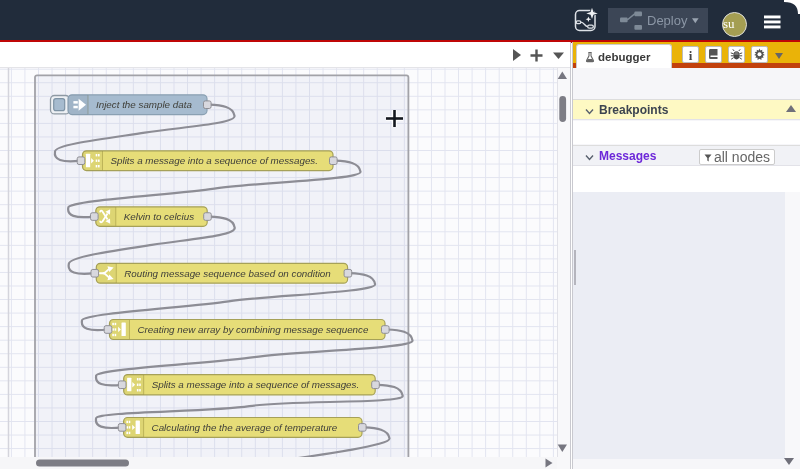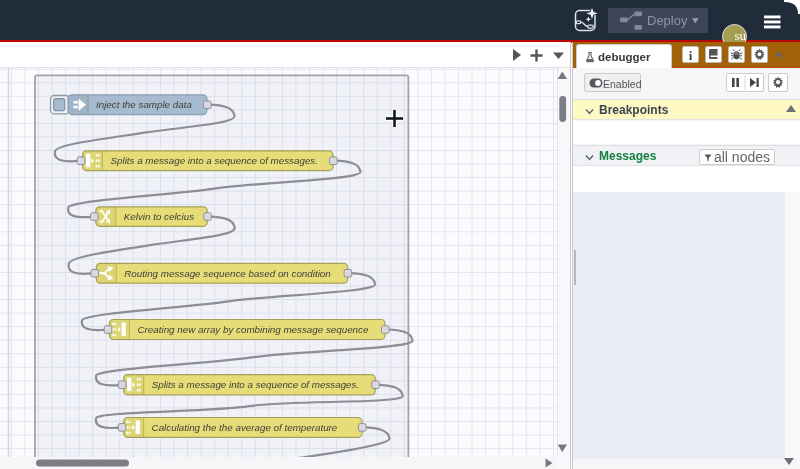--- a/index.html
+++ b/index.html
@@ -21,21 +21,21 @@
    <g fill="#7e8a97">
           <rect x="12" y="9.5" width="7.6" height="4.8" rx="1"></rect>
           <rect x="26.4" y="3.4" width="7.6" height="4.8" rx="1"></rect>
           <rect x="26.4" y="16.9" width="7.6" height="4.8" rx="1"></rect>
           <path d="M19.2 12 L27 5.6" stroke="#7e8a97" stroke-width="1.4"></path>
         </g>
    <text x="39" y="17" font-size="13" fill="#8b96a5" font-family="Liberation Sans">Deploy</text>
    <path d="M84 10.2 L90.6 10.2 L87.3 15.2 Z" fill="#9aa4b1"></path>
   </svg>
  </div>
- <div style="position:absolute;left:722px;top:24px;width:25px;height:25px;border-radius:50%;background:#a49e52;border:1.5px solid #dededa;text-align:right;line-height:22px;color:#fff;font-family:'Liberation Serif',serif;font-size:13px">su</div>
+ <div style="position:absolute;left:722px;top:12px;width:25px;height:25px;border-radius:50%;background:#a49e52;border:1.5px solid #dededa;text-align:left;line-height:22px;color:#fff;font-family:'Liberation Serif',serif;font-size:13px">su</div>
  <svg width="22" height="18" style="position:absolute;left:763px;top:15px">
       <g fill="#fff">
         <rect x="1" y="0.5" width="16.5" height="2.9"></rect>
         <rect x="1" y="5.5" width="16.5" height="2.9"></rect>
         <rect x="1" y="10.5" width="16.5" height="2.9"></rect>
       </g>
     </svg>
  <svg width="16" height="14" style="position:absolute;left:784px;top:0">
       <path d="M0 0 L16 0 L16 14 L14 14 C14 6 10 2 0 2 Z" fill="#fff"></path>
     </svg>
@@ -182,21 +182,21 @@
     <path d="M562.3 3.5 L567 11 L557.7 11 Z" fill="#767680"></path>
     <rect x="559.3" y="28" width="6.8" height="26" rx="3.4" fill="#7d7d85"></rect>
     <path d="M562.3 384 L567 376.5 L557.7 376.5 Z" fill="#767680"></path>
     <rect x="0" y="389" width="557.5" height="12" fill="#f6f6f8"></rect>
     <rect x="36" y="391.5" width="93" height="7" rx="3.5" fill="#7d7d85"></rect>
     <path d="M552.5 395 L545.5 390.5 L545.5 399.5 Z" fill="#767680"></path>
   </svg>
 <div class="vline" style="left:570px"></div>
 <div class="vline" style="left:572px"></div>
 <div id="sb">
- <div style="position:absolute;left:0;top:0;width:227px;height:26px;background:#a16207;border-bottom:1px solid #c2410c">
+ <div style="position:absolute;left:0;top:0;width:227px;height:26px;background:#eab308;border-bottom:5px solid #c2410c">
   <div style="position:absolute;left:3px;top:2px;width:96px;height:24px;background:#fff;border:1px solid #ccc;border-bottom:none;border-radius:3px 3px 0 0">
    <svg width="12" height="13" style="position:absolute;left:7px;top:6px">
           <path d="M4.3 1.5 L7.7 1.5 M5 2 L5 4.8 L2.6 9.6 Q2.2 10.6 3.3 10.6 L8.7 10.6 Q9.8 10.6 9.4 9.6 L7 4.8 L7 2" fill="none" stroke="#666" stroke-width="1.1"></path>
           <path d="M3.6 8 L8.4 8 L9.2 10 L2.8 10 Z" fill="#666"></path>
         </svg>
    <span style="position:absolute;left:21px;top:6px;font-size:11.5px;color:#3a3a3a;font-weight:bold">debugger</span>
   </div>
   <div style="position:absolute;left:109px;top:4px;display:flex;gap:6px">
    <div style="width:17px;height:17px;background:#fff;border:1px solid #bbb;border-radius:2px;text-align:center;line-height:15px"><span style="font-family:'Liberation Serif',serif;font-weight:bold;font-size:13px;color:#444">i</span></div>
    <div style="width:17px;height:17px;background:#fff;border:1px solid #bbb;border-radius:2px"><svg width="15" height="15">
@@ -211,56 +211,32 @@
           </svg></div>
    <div style="width:17px;height:17px;background:#fff;border:1px solid #bbb;border-radius:2px"><svg width="15" height="15">
             <path d="M7.5 1.5 L8.4 3.5 L10.3 2.7 L10.1 4.8 L12.3 5.1 L11 6.7 L12.8 8 L10.8 8.8 L11.6 10.8 L9.5 10.7 L9.4 12.9 L7.5 11.7 L5.6 12.9 L5.5 10.7 L3.4 10.8 L4.2 8.8 L2.2 8 L4 6.7 L2.7 5.1 L4.9 4.8 L4.7 2.7 L6.6 3.5 Z" fill="#555"></path>
             <circle cx="7.5" cy="7.2" r="2" fill="#fff"></circle>
           </svg></div>
   </div>
   <svg width="12" height="10" style="position:absolute;right:14px;top:9px">
         <path d="M1 2 L9 2 L5 8 Z" fill="#666"></path>
       </svg>
  </div>
- <div style="position:absolute;left:0;top:27px;width:227px;height:26px;background:#f6f6f9">
-  <div style="position:absolute;left:11px;top:4px;width:57px;height:19px;background:#efeff2;border:1px solid #ccc;border-radius:2px">
-   <svg width="16" height="11" style="position:absolute;left:4px;top:4px">
-          <rect x="0.5" y="0.5" width="13" height="9" rx="4.5" fill="#55585e"></rect>
-          <circle cx="9" cy="5" r="2.9" fill="#fff"></circle>
-        </svg>
-   <span style="position:absolute;left:18px;top:4px;font-size:10.5px;color:#555">Enabled</span>
-  </div>
-  <div style="position:absolute;right:36px;top:4px;width:38px;height:19px;background:#fff;border:1px solid #ccc;border-radius:2px">
-   <svg width="36" height="17">
-          <g fill="#444">
-            <rect x="5" y="4" width="2.6" height="9"></rect>
-            <rect x="9.4" y="4" width="2.6" height="9"></rect>
-          </g>
-          <line x1="18" y1="1" x2="18" y2="16" stroke="#ddd"></line>
-          <path d="M23 4 L29 8.5 L23 13 Z" fill="#444"></path>
-          <rect x="29.5" y="4" width="2.2" height="9" fill="#444"></rect>
-        </svg>
-  </div>
-  <div style="position:absolute;right:12px;top:4px;width:20px;height:19px;background:#fff;border:1px solid #ccc;border-radius:2px"><svg width="18" height="17">
-          <path d="M9 2.5 L9.9 4.5 L11.8 3.7 L11.6 5.8 L13.8 6.1 L12.5 7.7 L14.3 9 L12.3 9.8 L13.1 11.8 L11 11.7 L10.9 13.9 L9 12.7 L7.1 13.9 L7 11.7 L4.9 11.8 L5.7 9.8 L3.7 9 L5.5 7.7 L4.2 6.1 L6.4 5.8 L6.2 3.7 L8.1 4.5 Z" fill="#555"></path>
-          <circle cx="9" cy="8.2" r="2.1" fill="#fff"></circle>
-        </svg></div>
- </div>
  <div style="position:absolute;left:0;top:56.5px;width:227px;height:21.5px;background:#fef9c3;border-top:1px solid #ddd;border-bottom:1px solid #e2e2e8">
   <svg width="9" height="7" style="position:absolute;left:12px;top:8px">
         <path d="M1 1.5 L4.5 5.5 L8 1.5" fill="none" stroke="#58606d" stroke-width="1.4"></path>
       </svg>
   <span style="position:absolute;left:26px;top:3px;font-size:12px;font-weight:bold;color:#3c4450">Breakpoints</span>
  </div>
  <div style="position:absolute;left:0;top:79px;width:227px;height:23px;background:#fff"></div>
  <div style="position:absolute;left:0;top:102.5px;width:227px;height:21.5px;background:#f1f2f6;border-top:1px solid #ddd;border-bottom:1px solid #e2e2e8">
   <svg width="9" height="7" style="position:absolute;left:12px;top:8px">
         <path d="M1 1.5 L4.5 5.5 L8 1.5" fill="none" stroke="#58606d" stroke-width="1.4"></path>
       </svg>
-  <span style="position:absolute;left:26px;top:3px;font-size:12px;font-weight:bold;color:#15803d">Messages</span>
+  <span style="position:absolute;left:26px;top:3px;font-size:12px;font-weight:bold;color:#6d28d9">Messages</span>
   <div style="position:absolute;right:25px;top:3px;height:16px;background:#fff;border:1px solid #ccc;border-radius:2px;padding:0 4px;font-size:14px;color:#666;line-height:15px"><svg width="8" height="8" style="margin-right:2px">
           <path d="M0.5 0.5 L7.5 0.5 L4.7 4 L4.7 7.5 L3.3 6.5 L3.3 4 Z" fill="#555"></path>
         </svg>all nodes</div>
  </div>
  <div style="position:absolute;left:0;top:124px;width:227px;height:26px;background:#fff"></div>
  <div style="position:absolute;left:0;top:150px;width:227px;height:267px;background:#f8f8fa"></div>
  <div style="position:absolute;left:0;top:150px;width:212px;height:267px;background:#ebedf4"></div>
  <svg width="12" height="10" style="position:absolute;right:2px;top:62px">
       <path d="M5 1 L10 8 L0 8 Z" fill="#70707a"></path>
     </svg>

